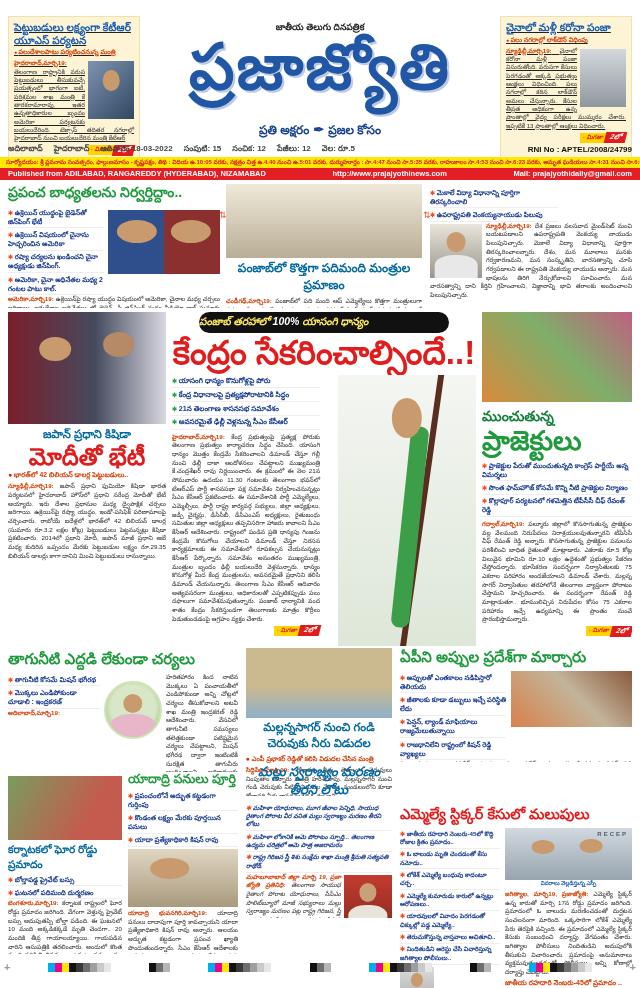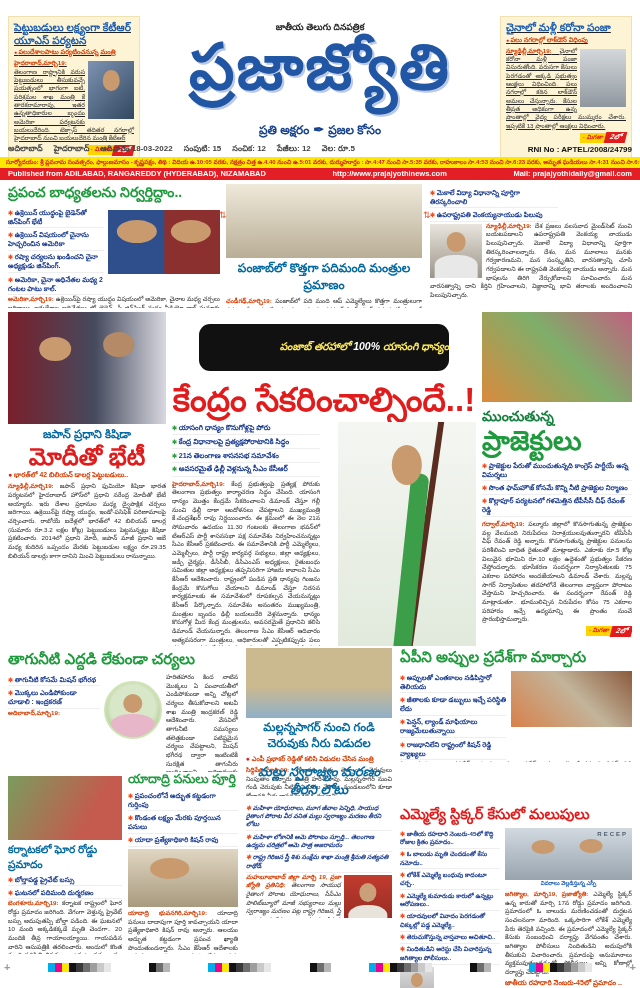--- a/index.html
+++ b/index.html
@@ -53,21 +53,21 @@
   .ph-water{background:linear-gradient(#cbb98f 55%,#8fb0c9);}
   .ph-indra{background:radial-gradient(circle at 50% 45%,#d9e7c9 55%,#7fae52);border-radius:50%;border:2px solid #cfe3b5;}
   .ph-bus{background:linear-gradient(120deg,#7a9c5d,#c45b4e 70%);}
   .ph-yadman{background:linear-gradient(#e0d6c2,#a89a7e);}
   .ph-kishan{background:linear-gradient(45deg,#d9804a,#c2b49a 55%,#8c5a3c);}
   .ph-police{background:linear-gradient(#d2d9e0,#98a4ae);}
   .ph-police .ptxt{position:absolute;top:3px;right:4px;font-size:6px;color:#4d5d6c;font-weight:bold;letter-spacing:2px;}
   .ph-swaraj{background:linear-gradient(#c23b2e,#8f2a22);}
   .ph-boy{background:linear-gradient(#dcdcdc,#a8a8a8);}
   
-  .kicker{display:block;margin:12px auto;width:250px;background:#111;border-radius:11px;text-align:right;font-size:10.5px;font-style:italic;font-weight:bold;padding:16px 0;color:#ffe95e;}
+  .kicker{display:block;margin:0 auto;width:250px;background:#111;border-radius:11px;text-align:left;font-size:10.5px;font-style:italic;font-weight:bold;padding:3px 0;color:#ffe95e;}
   .kicker .w{color:#fff;}
   .mainhead{text-align:center;font-size:33px;font-weight:bold;color:#e11c1c;line-height:1.05;margin:3px 0 4px;}
   
   .marks{position:absolute;top:958px;left:4px;right:4px;display:flex;align-items:center;justify-content:space-between;}
   .cbar i{display:inline-block;width:7px;height:9px;}
   .plus{color:#9a9a9a;font-size:11px;font-weight:bold;}
   .gutter-arrow{position:absolute;color:#e8552a;font-size:9px;}
 </style>
 </head>
 <body>

